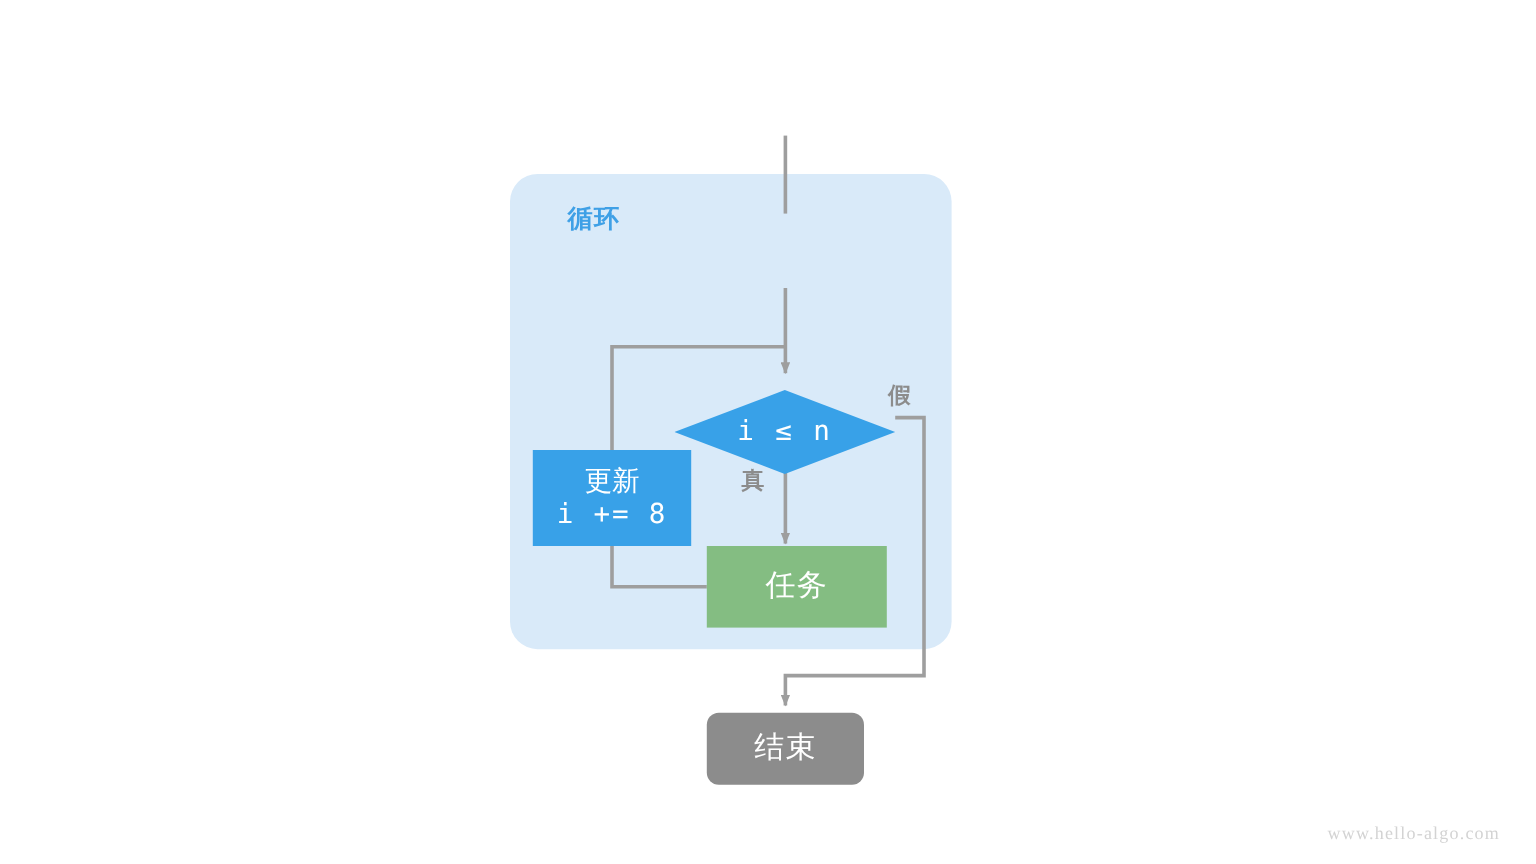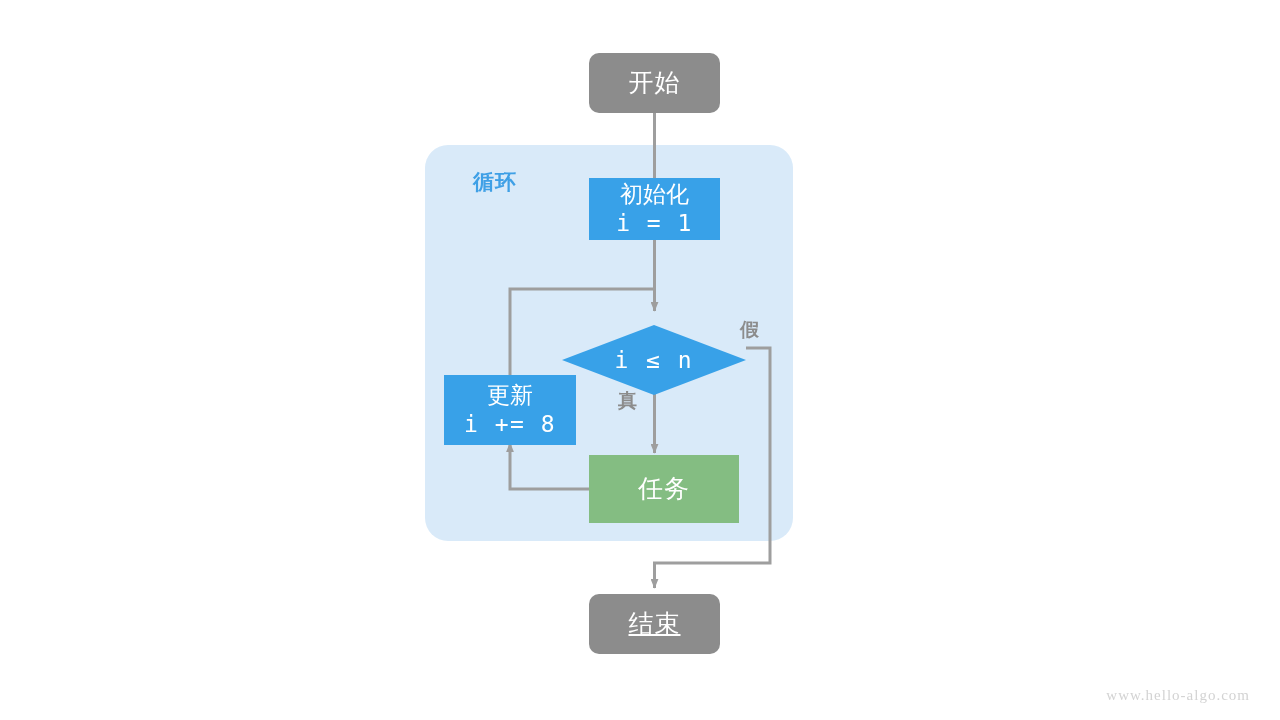--- a/index.html
+++ b/index.html
@@ -158,45 +158,38 @@
 
     <path d="M654.5,383 L654.5,453" fill="none" stroke="#9e9e9e" stroke-width="3" marker-end="url(#arrowhead)"></path>
 
     <path d="M589,489 L510,489 L510,443" fill="none" stroke="#9e9e9e" stroke-width="3" marker-end="url(#arrowhead)"></path>
 
     <path d="M510,375 L510,289 L654.5,289" fill="none" stroke="#9e9e9e" stroke-width="3"></path>
 
     <path d="M746,348 L770,348 L770,563 L654.5,563 L654.5,588" fill="none" stroke="#9e9e9e" stroke-width="3" marker-end="url(#arrowhead)"></path>
   </svg>
 
-  <div class="node terminal" id="node-start" style="left:589px; top:53px; width:131px; height:60px;">
-    <span>开始</span>
-  </div>
 
-  <div class="node process" id="node-init" style="left:589px; top:178px; width:131px; height:62px;">
-    <span>初始化</span>
-    <span class="code">i = 1</span>
-  </div>
 
   <div id="decision">
     <div class="diamond-shape"></div>
     <div class="diamond-text">i ≤ n</div>
   </div>
 
   <div class="branch-label" id="label-true">真</div>
   <div class="branch-label" id="label-false">假</div>
 
-  <div class="node process" id="node-update" style="left:444px; top:375px; width:132px; height:70px;">
+  <div class="node process" id="node-update" style="left:444px; top:375px; width:132px; height:80px;">
     <span>更新</span>
     <span class="code">i += 8</span>
   </div>
 
   <div class="node task" id="node-task" style="left:589px; top:455px; width:150px; height:68px;">
     <span>任务</span>
   </div>
 
-  <div class="node terminal" id="node-end" style="left:589px; top:594px; width:131px; height:60px;text-decoration:underline;">
+  <div class="node terminal" id="node-end" style="left:589px; top:594px; width:131px; height:60px;">
     <span>结束</span>
   </div>
 
   <div id="watermark">www.hello-algo.com</div>
 
 </div>
 
 </body></html>

